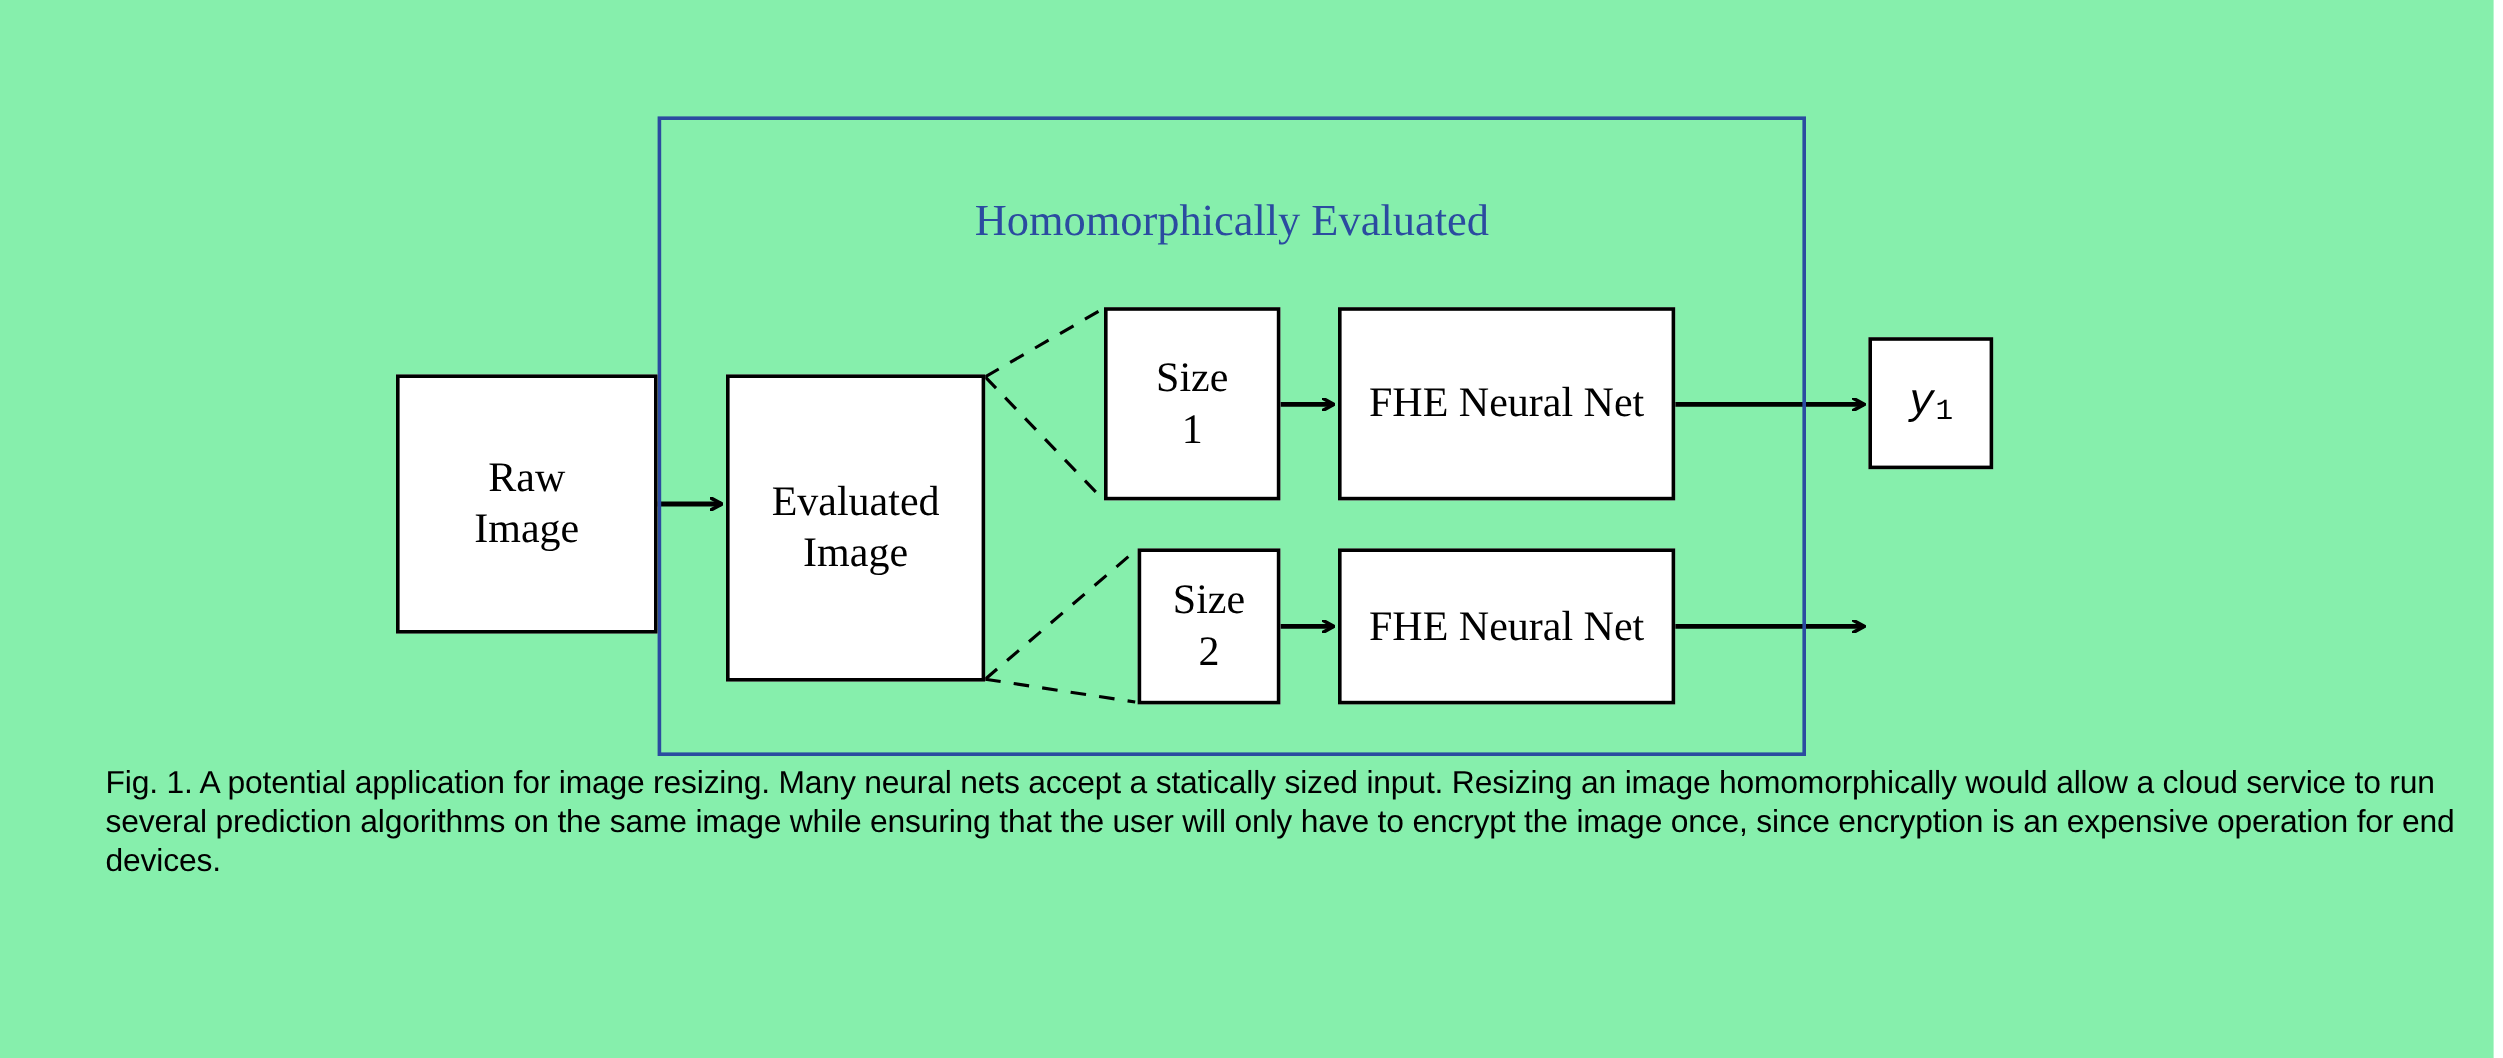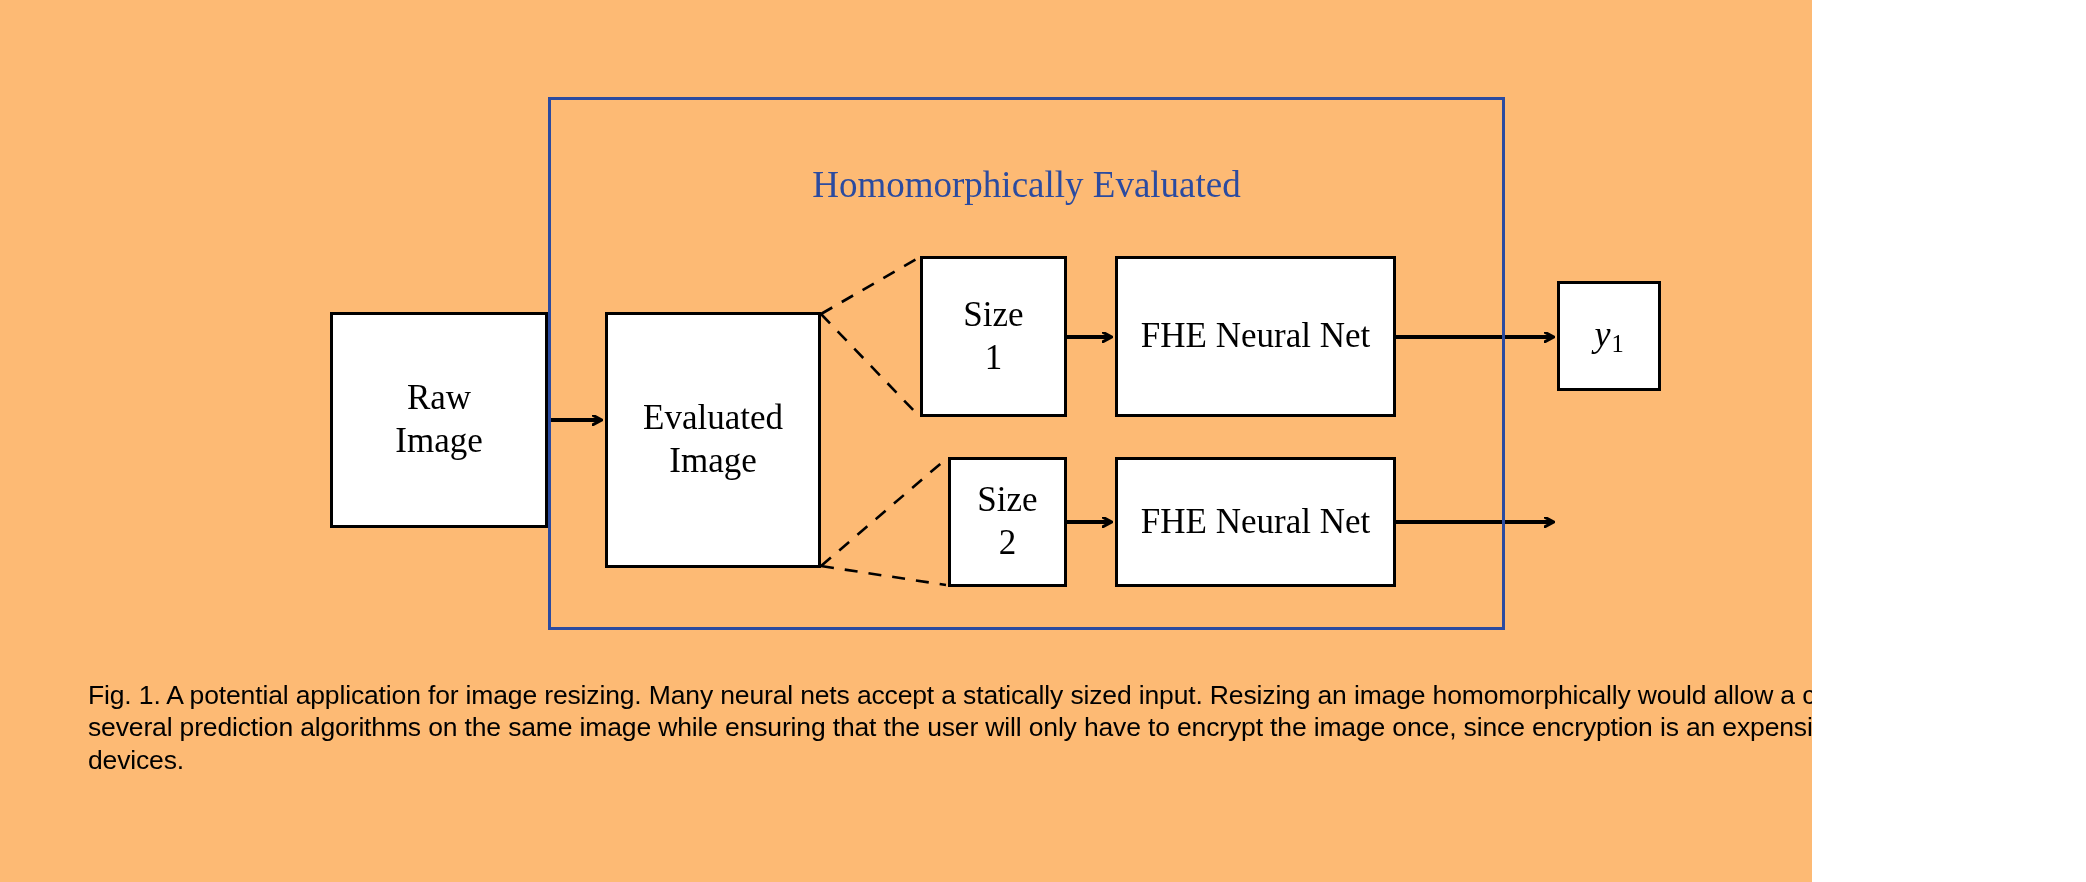--- a/index.html
+++ b/index.html
@@ -2,23 +2,23 @@
 <html><head>
 <meta charset="utf-8">
 <style>
   html, body {
     margin: 0;
     padding: 0;
     background: #ffffff;
   }
   #page {
     position: relative;
-    width: 1812px;
+    width: 2078px;
     height: 882px;
-    background: #fdba74;
+    background: #86efac;
     overflow: hidden;
     font-family: "Liberation Serif", "DejaVu Serif", serif;
   }
 
   
   #figure {
     position: absolute;
     left: 0;
     top: 0;
     width: 2086px;
@@ -52,21 +52,21 @@
   .node-encrypted  { left: 605px; top: 312px; width: 216px; height: 256px; font-size: 35px; }
   .node-size1      { left: 920px; top: 256px; width: 147px; height: 161px; font-size: 35px; }
   .node-size2      { left: 948px; top: 457px; width: 119px; height: 130px; font-size: 35px; }
   .node-nn1        { left: 1115px; top: 256px; width: 281px; height: 161px; font-size: 35px; }
   .node-nn2        { left: 1115px; top: 457px; width: 281px; height: 130px; font-size: 35px; }
   .node-y1         { left: 1557px; top: 281px; width: 104px; height: 110px; font-size: 36px; }
   .node-y2         { left: 1557px; top: 462px; width: 104px; height: 110px; font-size: 36px; }
 
   
   .mathvar {
-    font-family: Liberation Serif, serif;
+    font-family: Liberation Mono, monospace;
     font-style: italic;
     font-size: 36px;
   }
   .mathvar sub {
     font-style: normal;
     font-size: 0.68em;
     vertical-align: -0.22em;
     margin-left: 1px;
   }
 
@@ -90,21 +90,21 @@
     font-family: "Liberation Serif", "DejaVu Serif", serif;
     font-size: 37px;
     color: #2b4ba0;
     white-space: nowrap;
   }
 
   
   #caption {
     position: absolute;
     left: 88px;
-    top: 679px;
+    top: 636px;
     width: 1960px;
     font-family: "Liberation Sans", "DejaVu Sans", sans-serif;
     font-size: 26.5px;
     line-height: 1.22;
     color: #000000;
     text-align: left;
     letter-spacing: -0.15px;
   }
 </style>
 </head>

